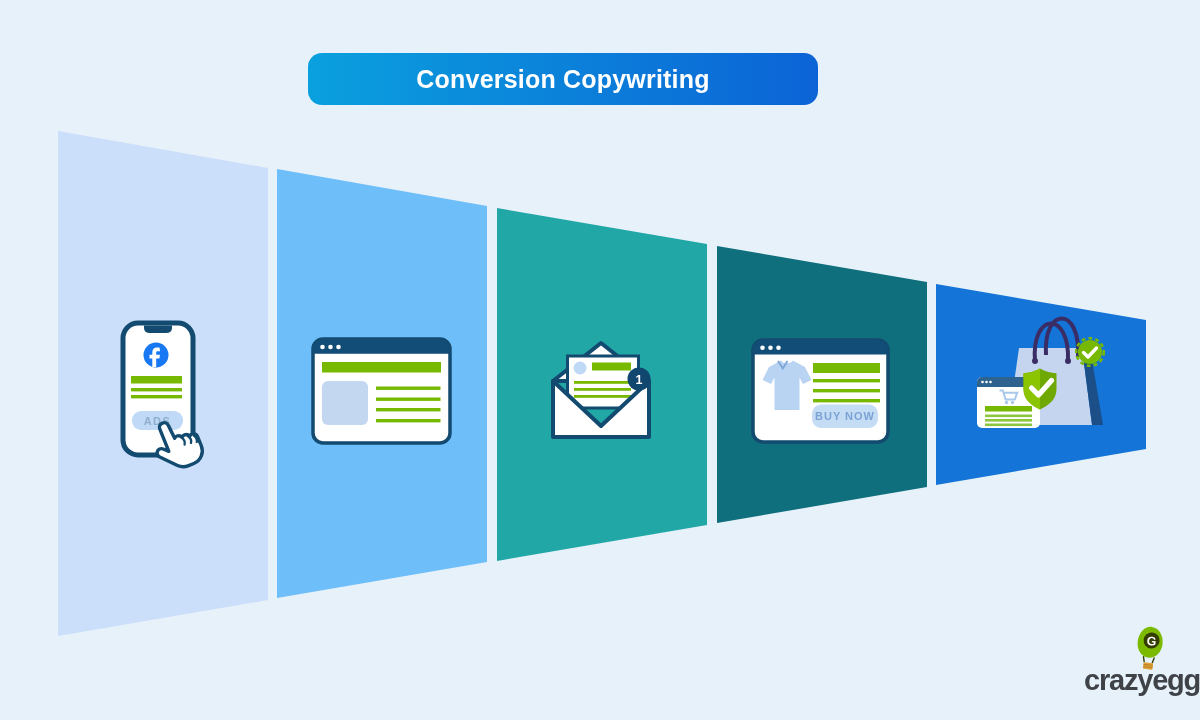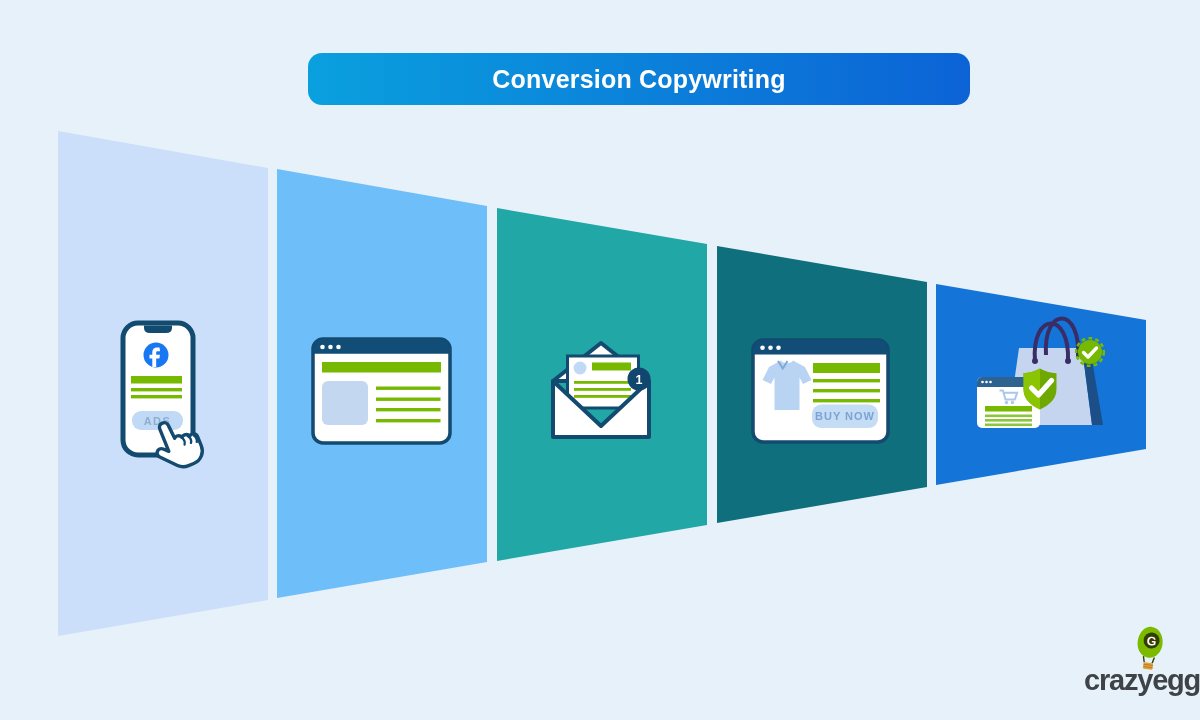--- a/index.html
+++ b/index.html
@@ -2,21 +2,21 @@
 <html><head>
 <meta charset="utf-8">
 <style>
   html,body{margin:0;padding:0;}
   .stage{
     position:relative;width:1200px;height:720px;overflow:hidden;
     background:#E6F1FA;
     font-family:"Liberation Sans",sans-serif;
   }
   .title-pill{
-    position:absolute;left:308px;top:53px;width:662px;height:52px;
+    position:absolute;left:308px;top:53px;width:510px;height:52px;
     border-radius:14px;
     background:linear-gradient(90deg,#0AA0DE,#0C63D6);
     display:flex;align-items:center;justify-content:center;
     color:#ffffff;font-size:25px;font-weight:bold;letter-spacing:.2px;
   }
   .funnel-svg{position:absolute;left:0;top:0;}
   .funnel-svg text{font-family:"Liberation Sans",sans-serif;}
   .brand{position:absolute;left:1036px;top:624px;width:170px;height:86px;}
   .brand-word{
     position:absolute;left:16px;top:40px;

